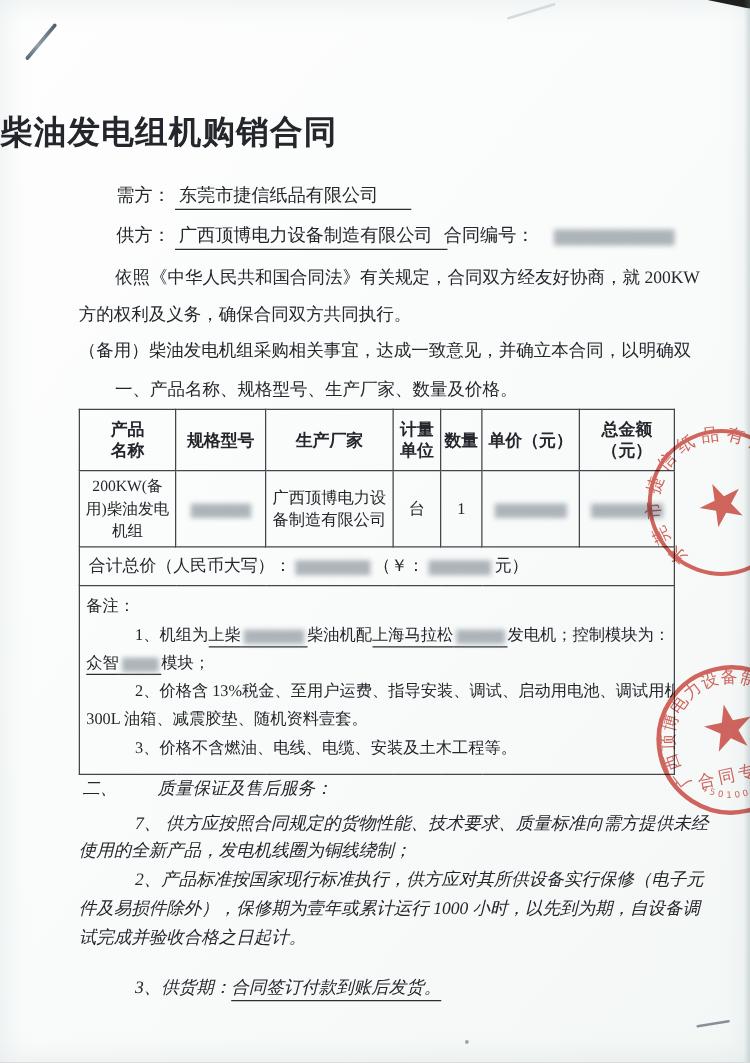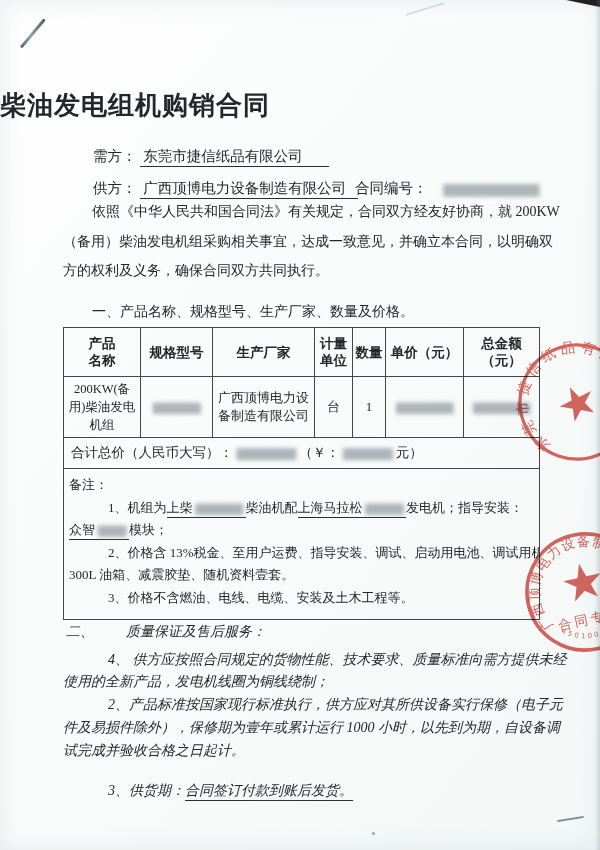--- a/index.html
+++ b/index.html
@@ -24,21 +24,21 @@
     font-size:26px;font-weight:700;letter-spacing:1px;}
 
   .party{position:absolute;left:93px;width:460px;font-size:14.5px;white-space:nowrap;}
   .party.buyer{top:147px;}
   .party.seller{top:179px;}
   .pu{border-bottom:1.2px solid #2b2d33;padding:0 26px 2px 3px;}
   .pu.short{padding-right:12px;}
   .cno{position:absolute;left:262px;top:0;white-space:nowrap;}
   .cno .rx{margin-left:12px;}
 
-  .preamble{position:absolute;top:197px;left:63px;width:480px;font-size:14px;line-height:29.6px;}
+  .preamble{position:absolute;top:208px;left:63px;width:480px;font-size:14px;line-height:29.6px;}
   .ln{white-space:nowrap;}
   .ind1{text-indent:29px;}
 
   .sec1{position:absolute;top:303px;left:92px;font-size:14px;white-space:nowrap;}
 
   .ptable{position:absolute;top:327px;left:63px;width:476px;border-collapse:collapse;table-layout:fixed;font-size:13px;}
   .ptable th,.ptable td{border:1.2px solid #42454b;text-align:center;vertical-align:middle;padding:2px;overflow:hidden;}
   .ptable th{font-weight:700;white-space:pre-line;height:44px;font-size:13.5px;line-height:17px;}
   .trow td{height:56px;line-height:18px;}
   .cell-name{font-size:12.5px;padding:0 1px;}
@@ -82,22 +82,22 @@
     <span>供方：</span>
     <span class="pu short">广西顶博电力设备制造有限公司</span>
     <span class="cno">
       <span>合同编号：</span>
       <span class="rx">▆▆▆▆▆▆▆▆▆</span>
     </span>
   </div>
 
   <div class="preamble">
     <div class="ln ind1">依照《中华人民共和国合同法》有关规定，合同双方经友好协商，就 200KW</div>
+    <div class="ln">方的权利及义务，确保合同双方共同执行。</div>
     <div class="ln">（备用）柴油发电机组采购相关事宜，达成一致意见，并确立本合同，以明确双</div>
-    <div class="ln">方的权利及义务，确保合同双方共同执行。</div>
   </div>
 
   <div class="sec1">一、产品名称、规格型号、生产厂家、数量及价格。</div>
 
   <table class="ptable">
     <colgroup>
       <col style="width:77px">
         <col style="width:72px">
         <col style="width:102px">
       <col style="width:38px">
@@ -131,35 +131,35 @@
         <span>合计总价（人民币大写）：</span>
         <span class="rx">▆▆▆▆▆▆</span>
         <span>（￥：</span>
         <span class="rx">▆▆▆▆▆</span>
         <span>元）</span>
       </td>
     </tr>
     <tr class="remarksrow">
       <td colspan="7">
         <div class="ln">备注：</div>
-        <div class="ln ind2"><span>1、机组为</span><span class="u">上柴</span><span class="u"><span class="rx"> ▆▆▆▆▆ </span></span><span>柴油机配</span><span class="u">上海马拉松</span><span class="u"><span class="rx"> ▆▆▆▆ </span></span><span>发电机；指导安装：</span></div>
+        <div class="ln ind2"><span>1、机组为</span><span class="u">上柴</span><span class="u"><span class="rx"> ▆▆▆▆▆ </span></span><span>柴油机配</span><span class="u">上海马拉松</span><span class="u"><span class="rx"> ▆▆▆▆ </span></span><span>发电机；控制模块为：</span></div>
         <div class="ln"><span class="u">众智</span><span class="u"><span class="rx"> ▆▆▆ </span></span><span>模块；</span></div>
         <div class="ln ind2">2、价格含 13%税金、至用户运费、指导安装、调试、启动用电池、调试用机油、</div>
         <div class="ln">300L 油箱、减震胶垫、随机资料壹套。</div>
         <div class="ln ind2">3、价格不含燃油、电线、电缆、安装及土木工程等。</div>
       </td>
     </tr>
   </tbody>
     </table>
 
   <div class="terms">
     <div class="h2">
       <span class="num">二、</span><span>质量保证及售后服务：</span>
     </div>
-    <div class="ln ind3">4、 供方应按照合同规定的货物性能、技术要求、质量标准向需方提供未经</div>
+    <div class="ln ind3">7、 供方应按照合同规定的货物性能、技术要求、质量标准向需方提供未经</div>
     <div class="ln">使用的全新产品，发电机线圈为铜线绕制；</div>
     <div class="ln ind3">2、产品标准按国家现行标准执行，供方应对其所供设备实行保修（电子元</div>
     <div class="ln">件及易损件除外），保修期为壹年或累计运行 1000 小时，以先到为期，自设备调</div>
     <div class="ln">试完成并验收合格之日起计。</div>
     <div class="ln ind3 p3">
       <span>3、供货期：</span><span class="u">合同签订付款到账后发货。</span>
     </div>
   </div>
 
   <svg class="stamp s1" width="150" height="140" viewBox="0 0 150 140">

